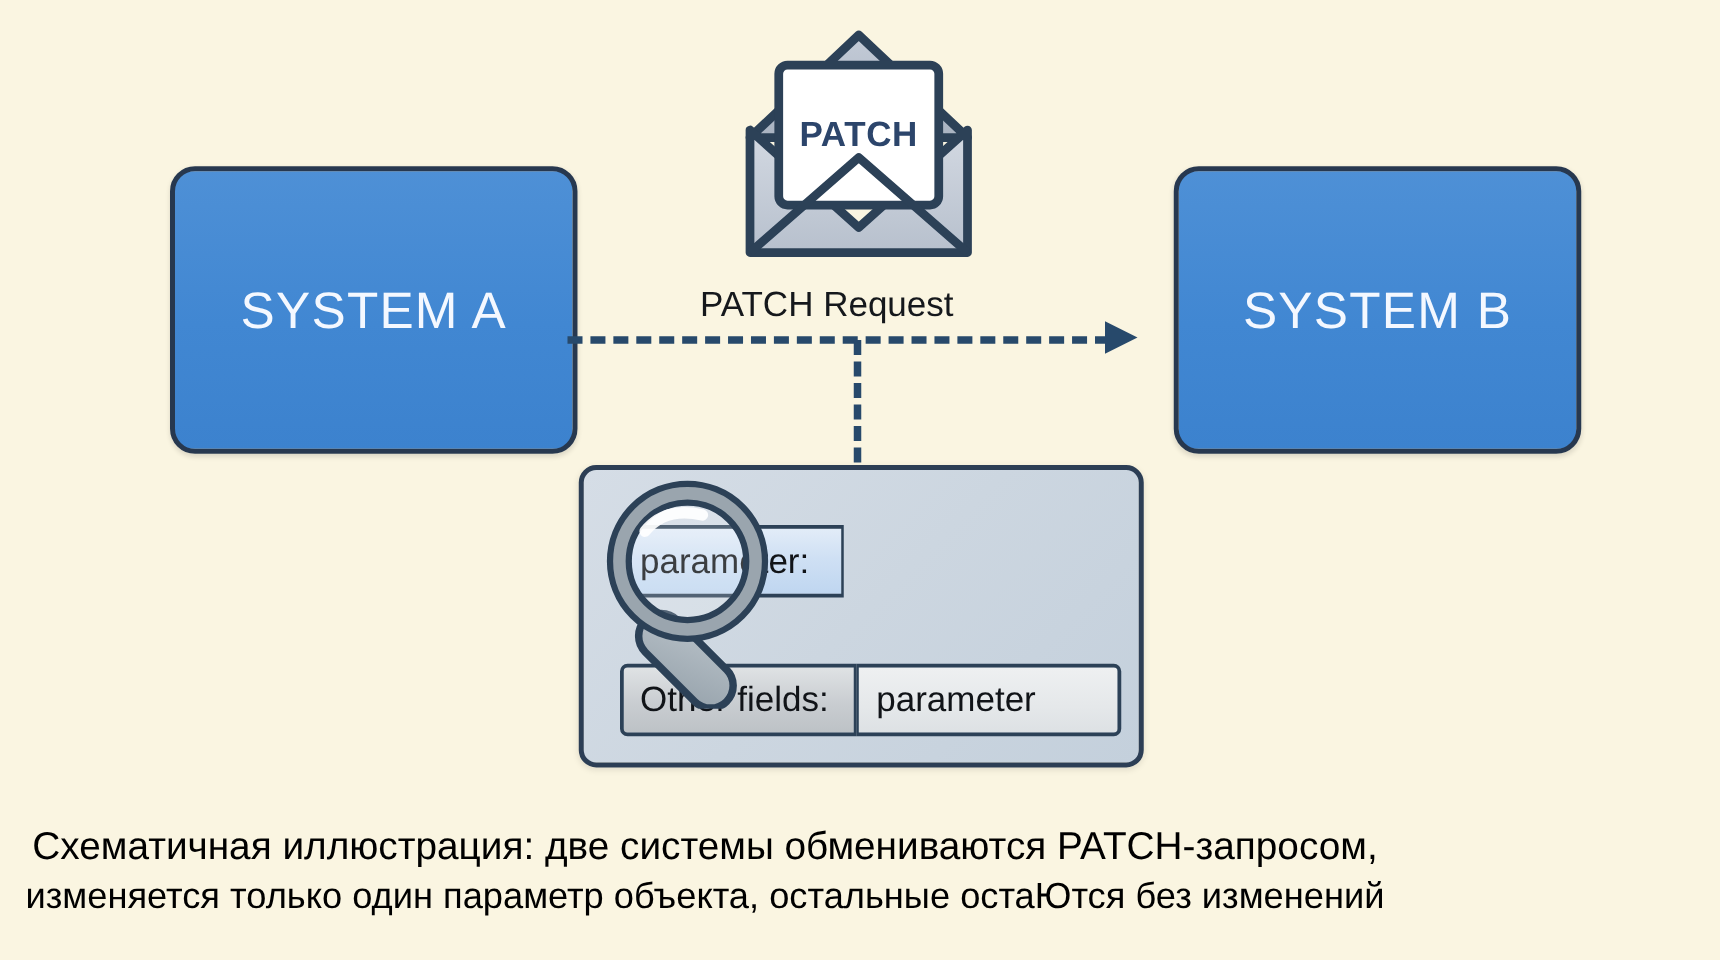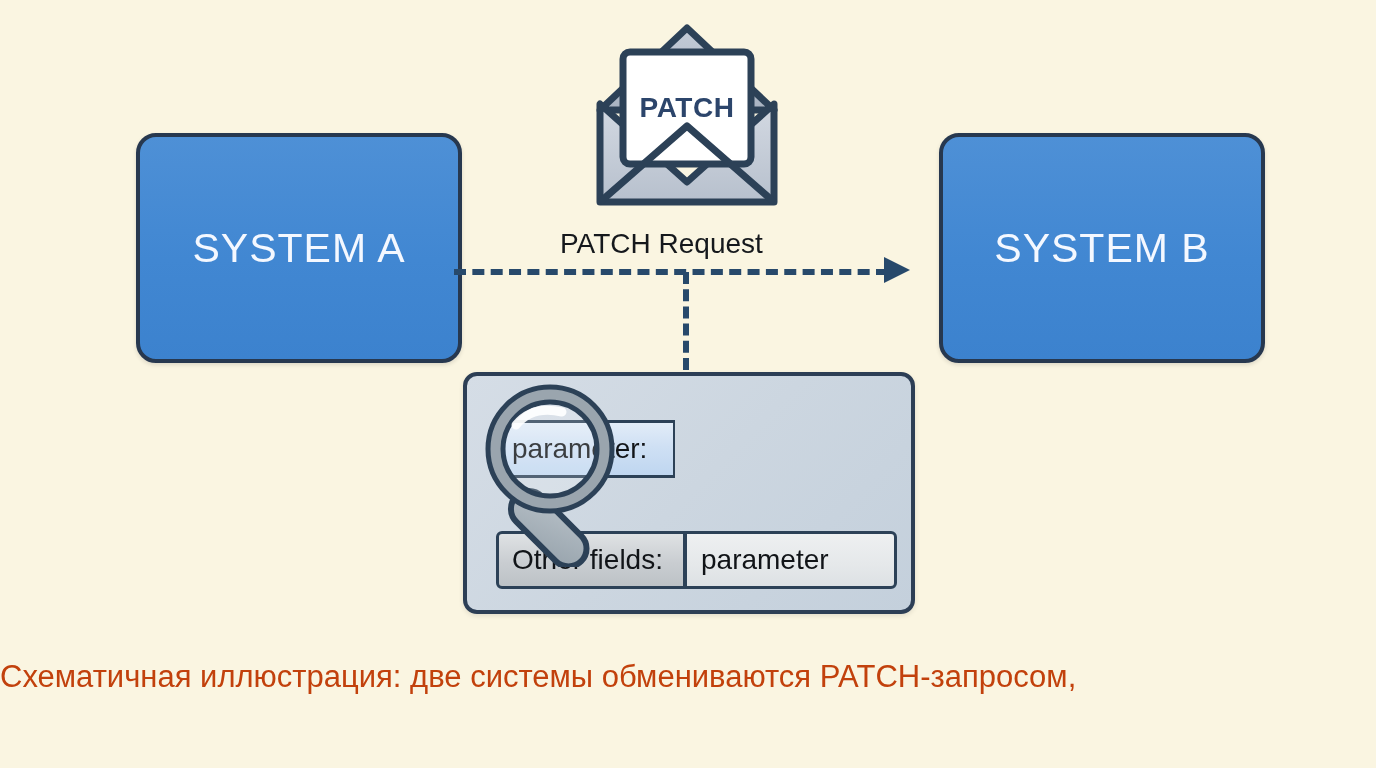--- a/index.html
+++ b/index.html
@@ -150,23 +150,24 @@
     pointer-events: none;
   }
   #magnifier svg { display: block; }
 
   
   #caption {
     position: absolute;
     left: 0;
     top: 657px;
     width: 1128px;
+    text-align: center;
     font-size: 29px;
     line-height: 40px;
-    color: #c2410c;
+    color: #000000;
   }
   #caption .cap-line { display: block; }
   #caption .cap-upper { font-size: 31px; }
 </style>
 </head>
 <body>
 
 <div id="stage">
 
   <div id="sysA" class="sysbox">
@@ -237,15 +238,16 @@
       <circle cx="80" cy="68" r="61" fill="none" stroke="#2c4157" stroke-width="7"></circle>
       <circle cx="80" cy="68" r="54" fill="none" stroke="#9aa5ae" stroke-width="11"></circle>
       <circle cx="80" cy="68" r="47" fill="rgba(255,255,255,0.18)" stroke="#2c4157" stroke-width="5"></circle>
 
       <path d="M46 44 Q62 24 92 31" fill="none" stroke="#ffffff" stroke-width="9" stroke-linecap="round" opacity="0.92"></path>
     </svg>
   </div>
 
   <div id="caption">
     <span class="cap-line cap-upper">Схематичная иллюстрация: две системы обмениваются PATCH-запросом,</span>
+    <span class="cap-line">изменяется только один параметр объекта, остальные остаЮтся без изменений</span>
   </div>
 
 </div>
 
 </body></html>

